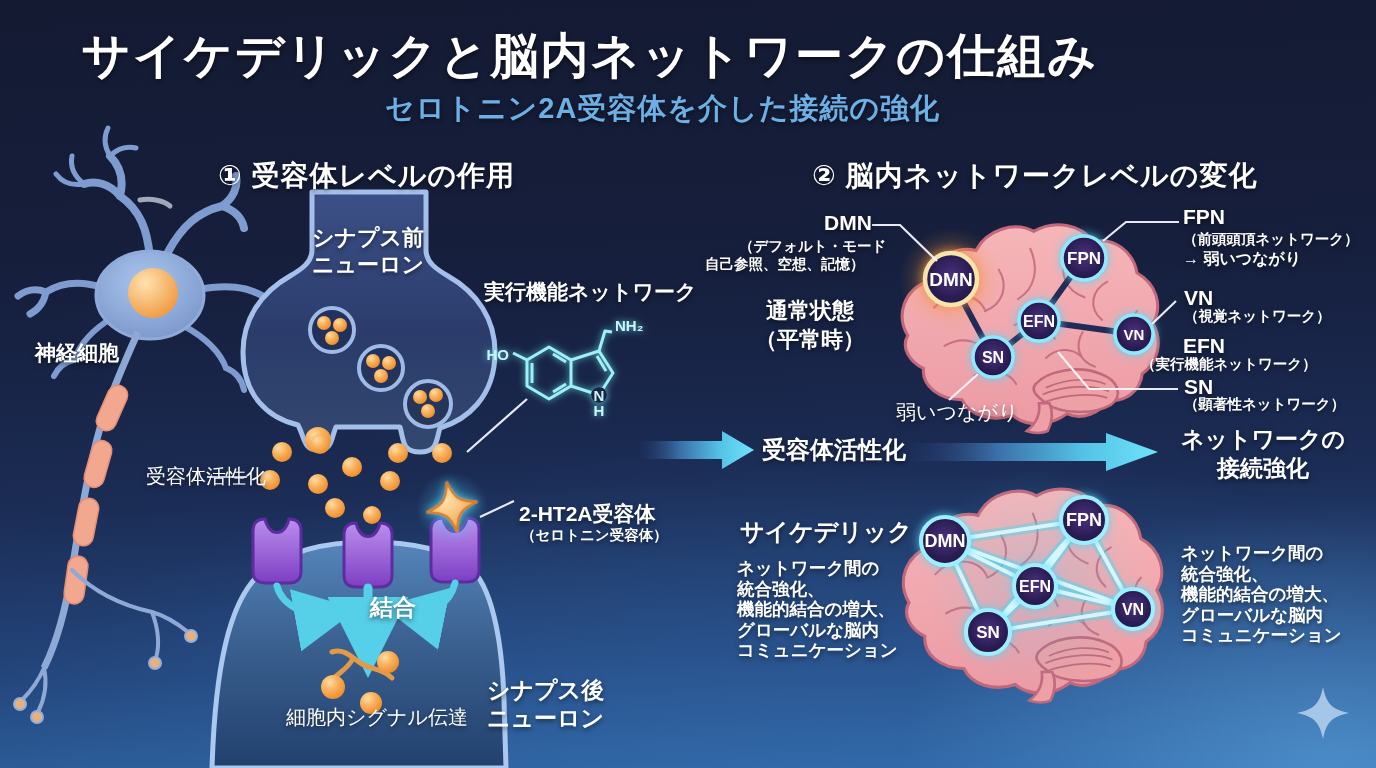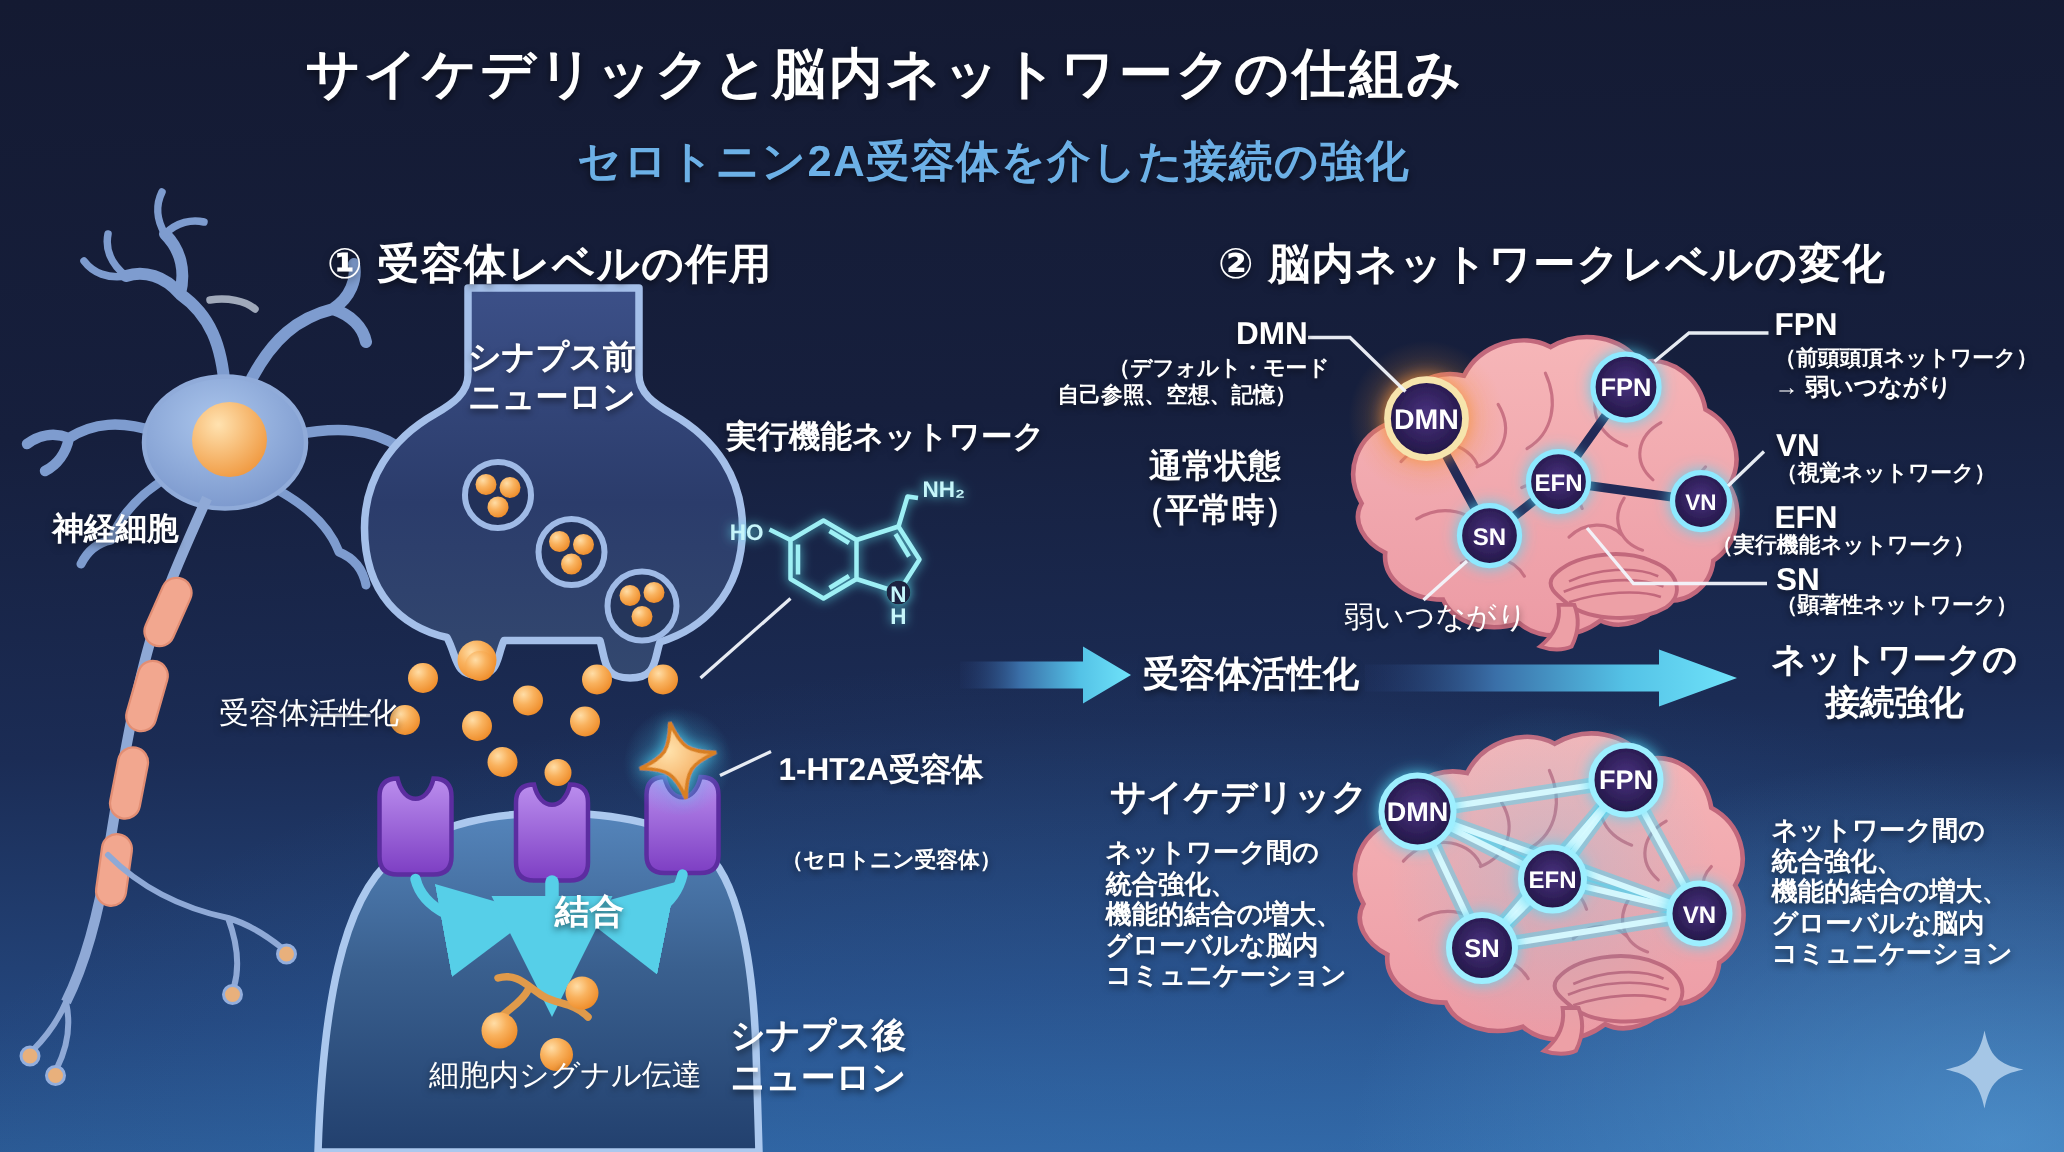--- a/index.html
+++ b/index.html
@@ -10,21 +10,21 @@
   #stage{
     position:relative;width:1376px;height:768px;overflow:hidden;
     background:
       radial-gradient(ellipse 700px 420px at 97% 99%, rgba(96,170,228,.55), rgba(96,170,228,0) 62%),
       radial-gradient(ellipse 1500px 800px at 58% 122%, rgba(58,122,192,.55), rgba(58,122,192,0) 63%),
       linear-gradient(178deg,#141a32 0%,#161f3d 36%,#1b2c55 62%,#24477e 84%,#2e639f 100%);
   }
   #art{position:absolute;left:0;top:0;}
   .lbl{position:absolute;color:#fff;font-weight:400;white-space:nowrap;
        text-shadow:0 2px 5px rgba(0,0,0,.55);line-height:1.15;}
-  .title{width:1180px;text-align:center;font-size:36px;font-weight:800;letter-spacing:2px;}
+  .title{width:1180px;text-align:center;font-size:48px;font-weight:800;letter-spacing:2px;}
   .subtitle{width:1325px;text-align:center;font-size:29px;font-weight:800;color:#6cb0e6;letter-spacing:1px;}
   .heading{font-size:28px;font-weight:800;letter-spacing:1px;}
   .big{font-size:23px;font-weight:800;}
   .med{font-size:21px;font-weight:700;}
   .small{font-size:14.5px;font-weight:600;}
   .note{font-size:16px;font-weight:700;}
   .fx17{font-size:17.5px;font-weight:700;line-height:20.5px;}
   .ctr{text-align:center;}
 </style>
 </head>
@@ -380,22 +380,22 @@
 <div class="lbl med" style="left:35px;top:341px;">神経細胞</div>
 
 <div class="lbl ctr" style="left:300px;top:224px;width:136px;font-size:22px;font-weight:700;line-height:27px;">
   <div>シナプス前</div>
   <div>ニューロン</div>
 </div>
 
 <div class="lbl med" style="left:484px;top:280px;">実行機能ネットワーク</div>
 <div class="lbl" style="left:146px;top:465px;font-size:20px;">受容体活性化</div>
 
-<div class="lbl" style="left:519px;top:502px;font-size:21px;font-weight:800;">1-HT2A受容体</div>
-<div class="lbl small" style="left:521px;top:527px;margin-top:39px;">（セロトニン受容体）</div>
+<div class="lbl" style="left:519px;top:502px;font-size:21px;font-weight:800;">2-HT2A受容体</div>
+<div class="lbl small" style="left:521px;top:527px;">（セロトニン受容体）</div>
 
 <div class="lbl big" style="left:370px;top:594px;">結合</div>
 <div class="lbl" style="left:286px;top:706px;font-size:20px;">細胞内シグナル伝達</div>
 
 <div class="lbl" style="left:487px;top:676px;font-size:23px;font-weight:700;line-height:28px;">
   <div>シナプス後</div>
   <div>ニューロン</div>
 </div>
 
 <div class="lbl med" style="left:824px;top:211px;font-weight:800;">DMN</div>

